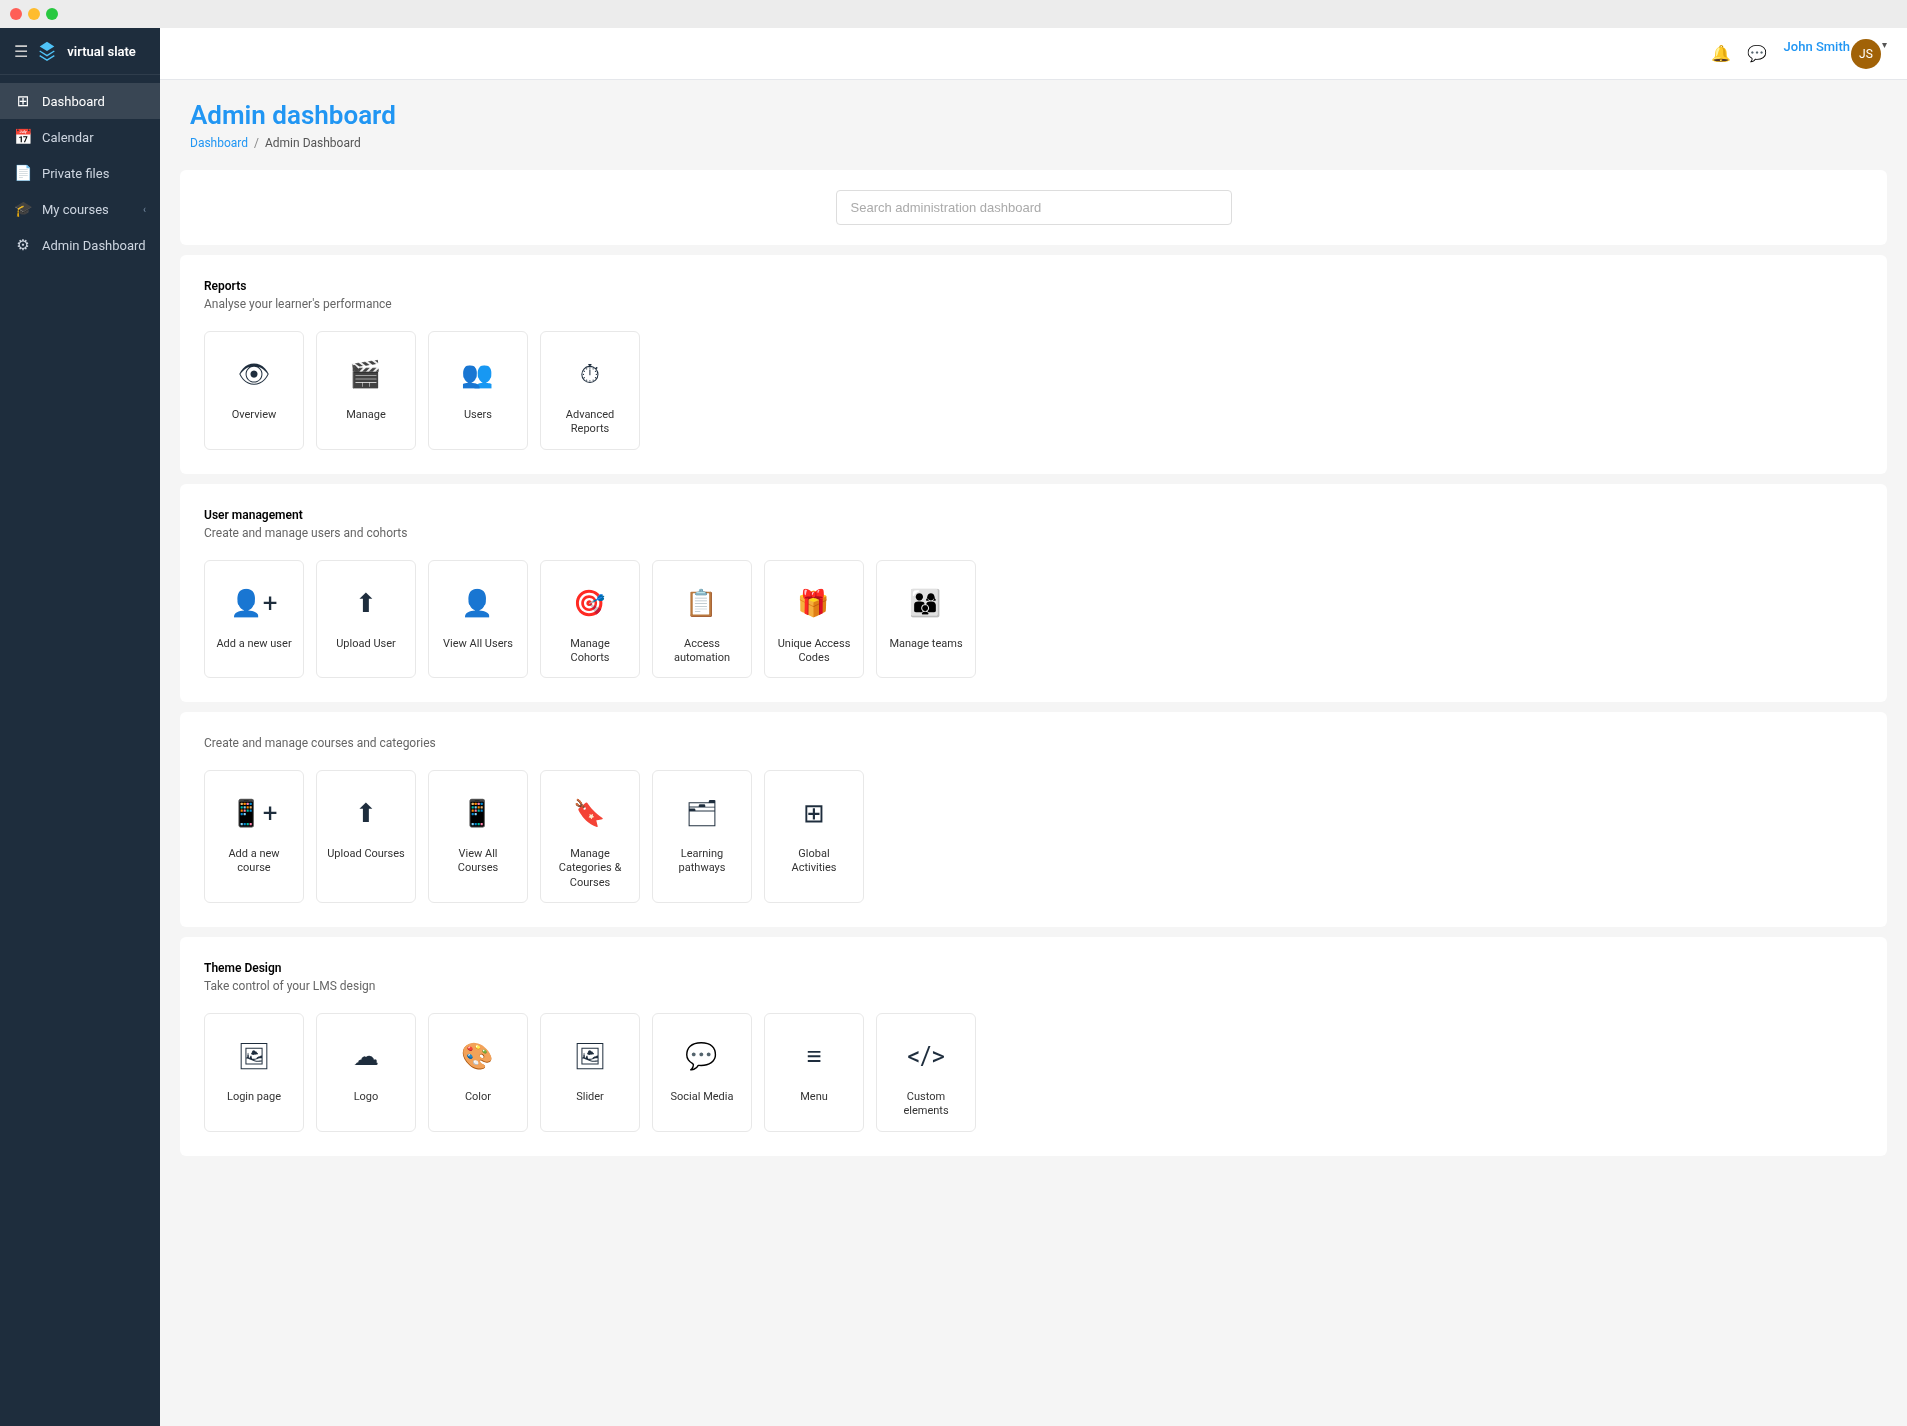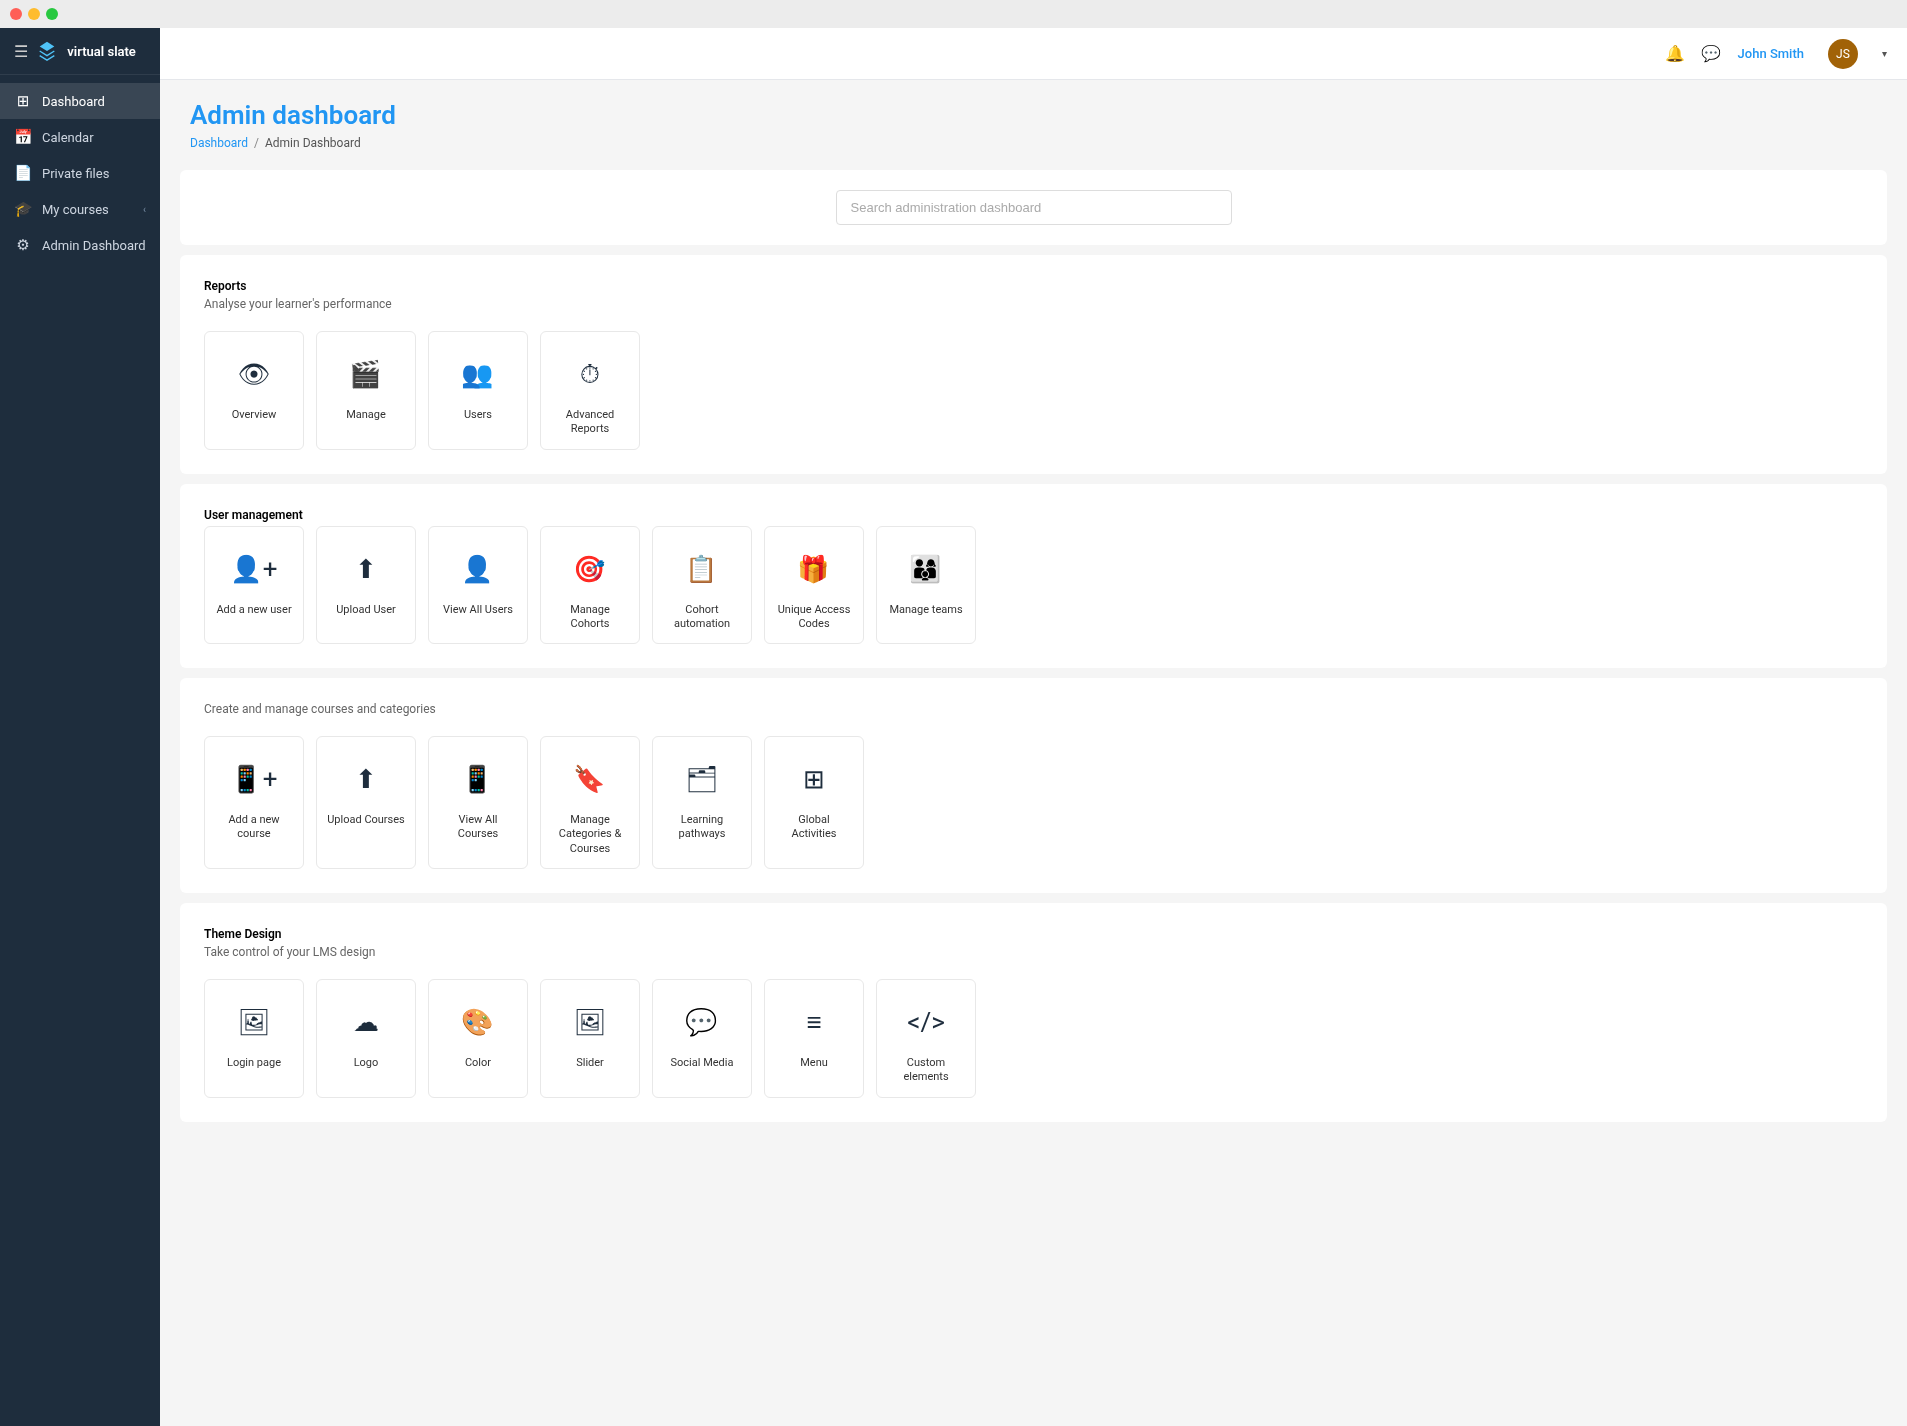--- a/index.html
+++ b/index.html
@@ -67,21 +67,21 @@
       background: #fff;
       border-bottom: 1px solid #e5e7eb;
       display: flex;
       align-items: center;
       justify-content: flex-end;
       padding: 0 20px;
       gap: 16px;
       flex-shrink: 0;
     }
     .topbar-icon { font-size: 16px; color: #555; cursor: pointer; }
-    .topbar-user { display: flex; align-items: center; gap: 24px; cursor: pointer; }
+    .topbar-user { display: flex; align-items: flex-start; gap: 1px; cursor: pointer; }
     .topbar-username { color: #2196f3; font-size: 13px; font-weight: 500; }
     .topbar-avatar { width: 30px; height: 30px; border-radius: 50%; background: #a16207; display: flex; align-items: center; justify-content: center; font-size: 12px; color: #fff; overflow: hidden; }
     .topbar-chevron { font-size: 10px; color: #555; }
 
     
     .main {
       flex: 1;
       display: flex;
       flex-direction: column;
       overflow: hidden;
@@ -259,40 +259,41 @@
                 <div class="card-label">Users</div>
               </div>
               <div class="card">
                 <div class="card-icon">⏱</div>
                 <div class="card-label">Advanced Reports</div>
               </div>
             </div>
           </div>
           <div class="section">
             <div class="section-title">User management</div>
+            <div class="section-desc">Create and manage users and cohorts</div>
             <div class="cards-row">
               <div class="card">
                 <div class="card-icon">👤+</div>
                 <div class="card-label">Add a new user</div>
               </div>
               <div class="card">
                 <div class="card-icon">⬆</div>
                 <div class="card-label">Upload User</div>
               </div>
               <div class="card">
                 <div class="card-icon">👤</div>
                 <div class="card-label">View All Users</div>
               </div>
               <div class="card">
                 <div class="card-icon">🎯</div>
                 <div class="card-label">Manage Cohorts</div>
               </div>
               <div class="card">
                 <div class="card-icon">📋</div>
-                <div class="card-label">Cohort automation</div>
+                <div class="card-label">Access automation</div>
               </div>
               <div class="card">
                 <div class="card-icon">🎁</div>
                 <div class="card-label">Unique Access Codes</div>
               </div>
               <div class="card">
                 <div class="card-icon">👨‍👩‍👦</div>
                 <div class="card-label">Manage teams</div>
               </div>
             </div>

